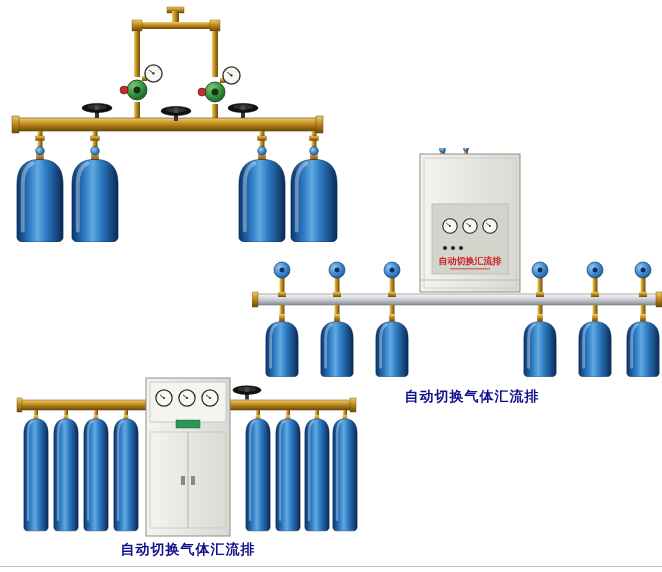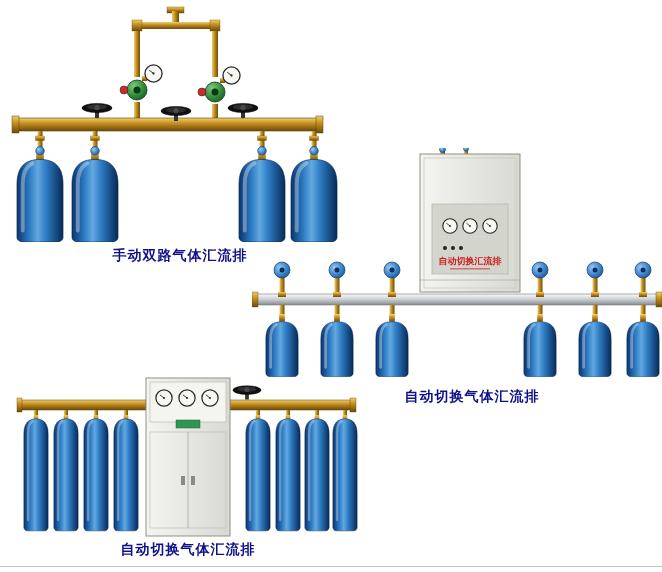--- a/index.html
+++ b/index.html
@@ -259,18 +259,17 @@
     <use href="#cylTall" x="6" y="42" width="28" height="118"></use>
     <use href="#cylTall" x="36" y="42" width="28" height="118"></use>
     <use href="#cylTall" x="66" y="42" width="28" height="118"></use>
     <use href="#cylTall" x="96" y="42" width="28" height="118"></use>
     <use href="#cylTall" x="228" y="42" width="28" height="118"></use>
     <use href="#cylTall" x="258" y="42" width="28" height="118"></use>
     <use href="#cylTall" x="287" y="42" width="28" height="118"></use>
     <use href="#cylTall" x="315" y="42" width="28" height="118"></use>
   </svg>
 
-  <div class="caption" style="left:85px;top:247px">手动双路气体汇流排</div>
   <div class="caption" style="left:377px;top:388px">自动切换气体汇流排</div>
   <div class="caption" style="left:93px;top:541px">自动切换气体汇流排</div>
 
   <div class="bottom-line"></div>
 </div>
 
 </body></html>

